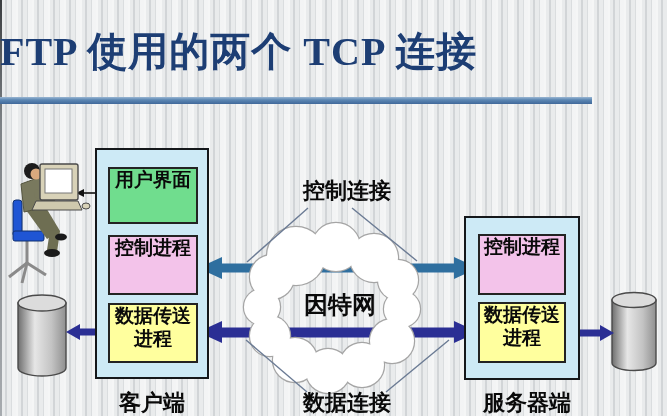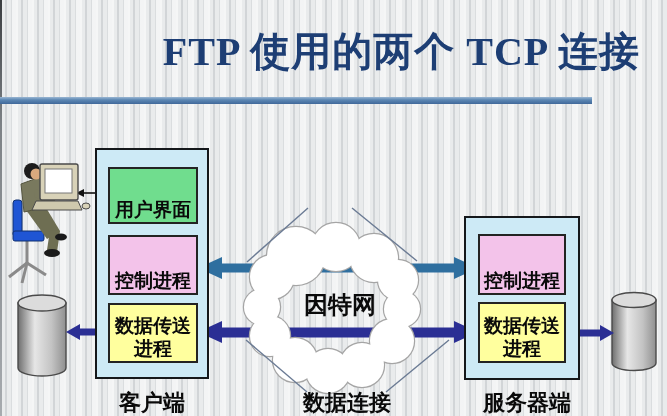--- a/index.html
+++ b/index.html
@@ -16,40 +16,40 @@
       rgba(150,156,162,.18) 11px 12px,
       rgba(255,255,255,.45) 12px 16px);
     font-family:"Liberation Sans",sans-serif;
   }
   .left-edge{
     position:absolute;left:0;top:0;width:2px;height:100%;
     background:linear-gradient(180deg,#3a3d40 0%,#7d8286 30%,#a7abaf 100%);
   }
   .title{
     position:absolute;left:0;top:24px;width:640px;height:62px;
-    text-align:right;
+    text-align:left;
     font-family:"Liberation Serif","DejaVu Serif",serif;
     font-size:40px;font-weight:600;color:#1d3e74;
     letter-spacing:1px;white-space:nowrap;
   }
   .divider{
     position:absolute;left:0;top:97px;width:592px;height:7px;
     background:linear-gradient(180deg,#9ab6d2 0%,#5d88b4 40%,#40689a 100%);
   }
   .art{position:absolute;left:0;top:0;z-index:1;}
   .container-box{
     position:absolute;background:#cdeaf6;border:2px solid #15181b;z-index:2;
     box-sizing:border-box;
   }
   .client-container{left:95px;top:148px;width:114px;height:231px;}
   .server-container{left:464px;top:216px;width:116px;height:164px;}
   .proc-box{
     position:absolute;z-index:3;box-sizing:border-box;
     border:2px solid #232323;
-    display:flex;align-items:center;justify-content:flex-end;flex-direction:column;
+    display:flex;align-items:center;justify-content:flex-start;flex-direction:column;
     font-size:19px;font-weight:bold;color:#0a0a0a;line-height:1.2;
     text-align:center;
   }
   .box-ui{left:108px;top:167px;width:90px;height:57px;background:#70dd8e;}
   .box-ctl-c{left:108px;top:235px;width:90px;height:60px;background:#f3c3ea;}
   .box-data-c{left:108px;top:303px;width:90px;height:60px;background:#ffff9e;}
   .box-ctl-s{left:478px;top:234px;width:88px;height:61px;background:#f3c3ea;}
   .box-data-s{left:478px;top:302px;width:88px;height:61px;background:#ffff9e;}
   .free-label{
     position:absolute;z-index:4;color:#0a0a0a;font-weight:bold;
@@ -188,18 +188,19 @@
 
   <div class="container-box server-container"></div>
   <div class="proc-box box-ctl-s">
     <span>控制进程</span>
   </div>
   <div class="proc-box box-data-s">
     <span>数据传送</span>
     <span>进程</span>
   </div>
 
+  <div class="free-label lbl-control-conn">控制连接</div>
   <div class="free-label lbl-internet">因特网</div>
   <div class="free-label lbl-data-conn">数据连接</div>
   <div class="free-label lbl-client">客户端</div>
   <div class="free-label lbl-server">服务器端</div>
 
 </div>
 
 </body></html>

